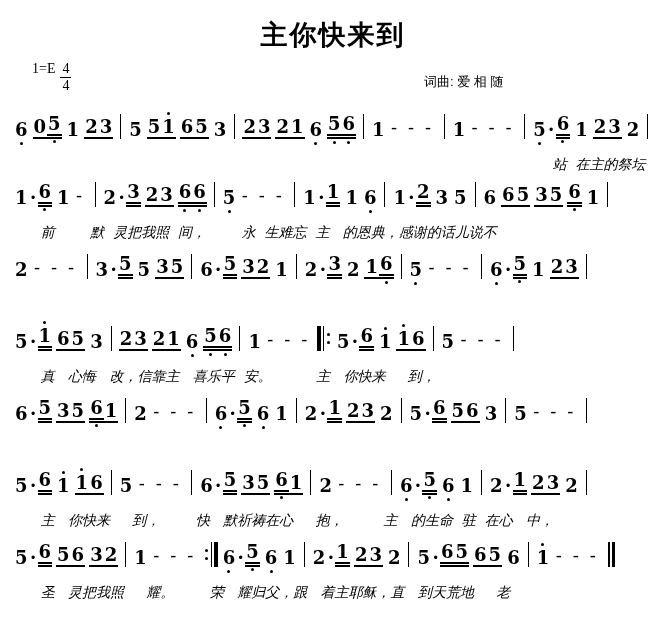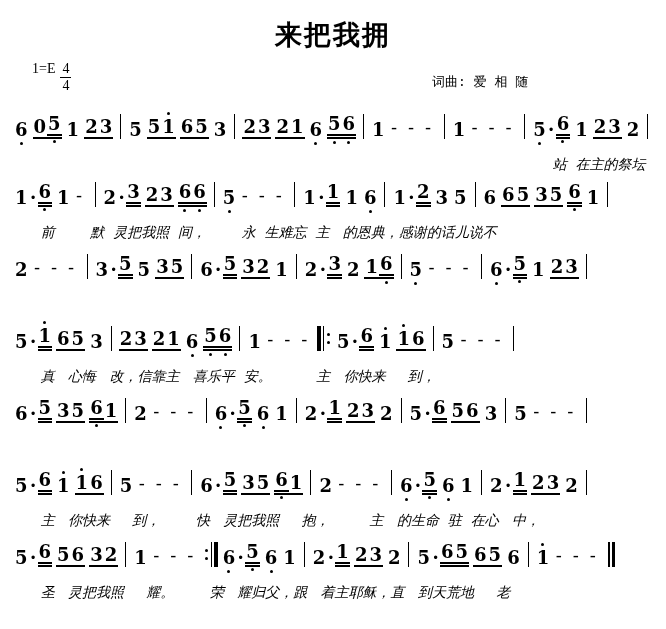--- a/index.html
+++ b/index.html
@@ -50,24 +50,23 @@
     font-size: 14px;
     position: relative;
     top: 1px;
   }
   .time-sig .num { padding: 0 2px 1px 2px; }
   .time-sig .den { padding: 1px 2px 0 2px; border-top: 1.4px solid #000; }
   .credit {
     position: absolute;
     left: 424px;
     top: 12px;
-    font-family: Liberation Mono, monospace;
+    font-family: Liberation Sans, sans-serif;
     font-size: 13px;
     white-space: pre;
-    margin-left: 8px;
   }
 
   
   .systems { margin-top: 2px; }
   .system {
     position: relative;
     height: 72px;
     padding-left: 14px;
   }
   .system.first { height: 68px; }
@@ -206,21 +205,21 @@
     border-radius: 50%; margin: 2.5px 0;
   }
   .repeat-end i.thin { display:inline-block; width: 1.4px; height: 25px; background: #000; }
   .repeat-end i.thick { display:inline-block; width: 3.6px; height: 25px; background: #000; margin-left: 2px; }
 
   .ly { display: inline-block; }
 </style>
 </head>
 <body>
 
-<h1 class="sheet-title">来把我拥</h1>
+<h1 class="sheet-title">主你快来到</h1>
 
 <div class="meta-row">
   <div class="key-sig">
     <span class="ks-text">1=E</span>
     <span class="time-sig">
       <span class="num">4</span>
       <span class="den">4</span>
     </span>
   </div>
   <div class="credit">词曲: 爱 相 随</div>
@@ -643,21 +642,21 @@
         <span class="sp-s"></span>
       <span class="grp beam1">
           <span class="n">2</span>
           <span class="n">3</span>
         </span>
         <span class="sp-s"></span>
       <span class="n">2</span>
       <span class="bar"></span>
     </div>
     <div class="lyric-row">
-      <span class="ly">主   你快来     到，        快   灵把我照     抱，         主   的生命  驻  在心   中，</span>
+      <span class="ly">主   你快来     到，        快   默祈祷在心     抱，         主   的生命  驻  在心   中，</span>
     </div>
   </div>
 
   <div class="system">
     <div class="note-row">
       <span class="n">5</span>
         <span class="dot">·</span>
       <span class="grp beam1">
           <span class="n beam1">6</span>
         </span>

